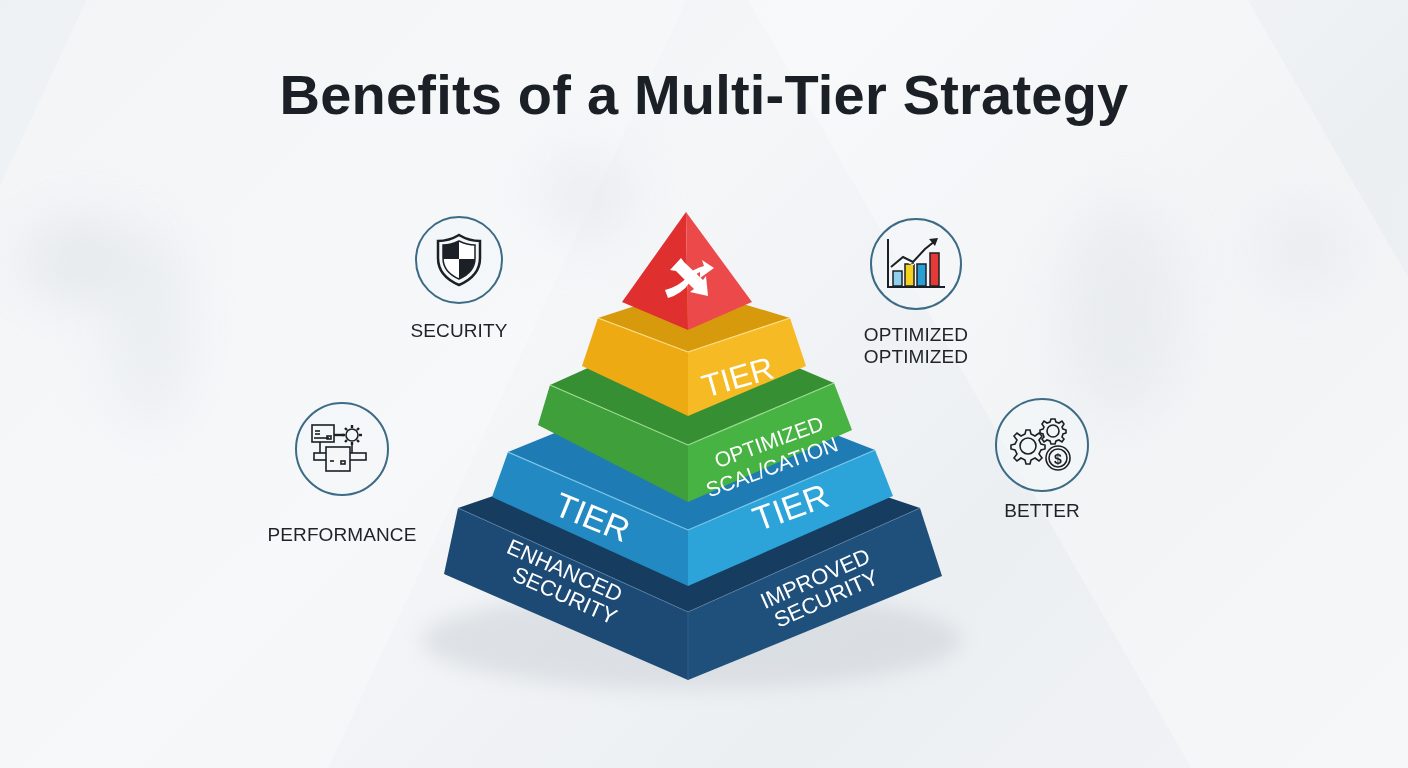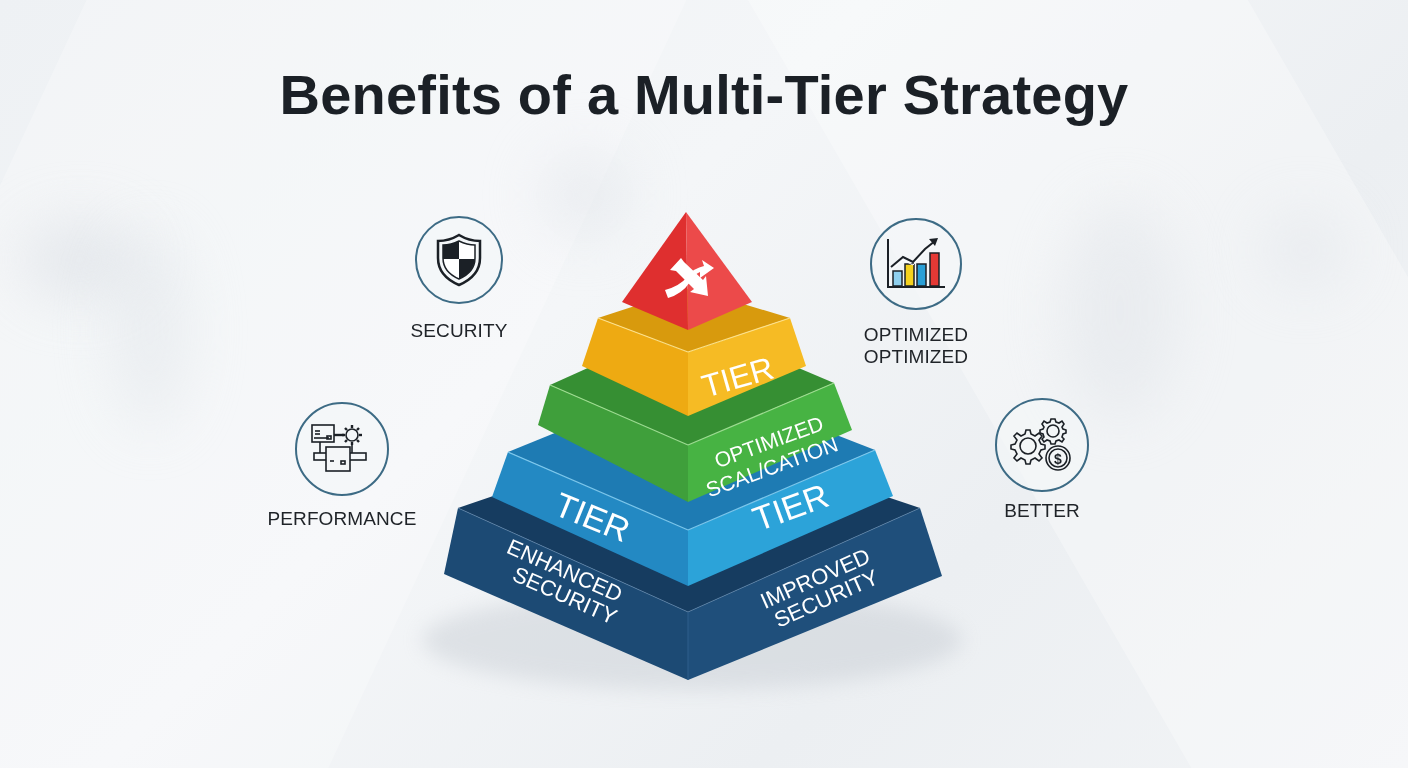--- a/index.html
+++ b/index.html
@@ -143,21 +143,21 @@
           <line x1="37" y1="17" x2="35" y2="19"></line>
       </g>
       <line x1="10" y1="19" x2="10" y2="30"></line>
       <rect x="4" y="30" width="52" height="7"></rect>
       <line x1="42" y1="20" x2="42" y2="30"></line>
       <rect x="16" y="24" width="24" height="24" fill="#f4f6f8"></rect>
       <line x1="20" y1="38" x2="24" y2="38"></line>
         <rect x="31" y="38" width="4" height="3"></rect>
     </svg>
   </div>
-  <div class="label" style="margin-top:12px;">
+  <div class="label" style="margin-top:28px;">
     <div>PERFORMANCE</div>
   </div>
 </div>
 
 <div class="feature" style="left:796px; top:218px;">
   <div class="circle" style="width:92px;height:92px;">
     <svg width="62" height="54" viewBox="0 0 62 54">
       <polyline points="3,2 3,50 60,50" fill="none" stroke="#1b2026" stroke-width="2"></polyline>
       <rect x="8" y="34" width="9" height="15" fill="#8fd0ee" stroke="#1b2026" stroke-width="1.5"></rect>
       <rect x="20" y="27" width="9" height="22" fill="#f5d21e" stroke="#1b2026" stroke-width="1.5"></rect>

